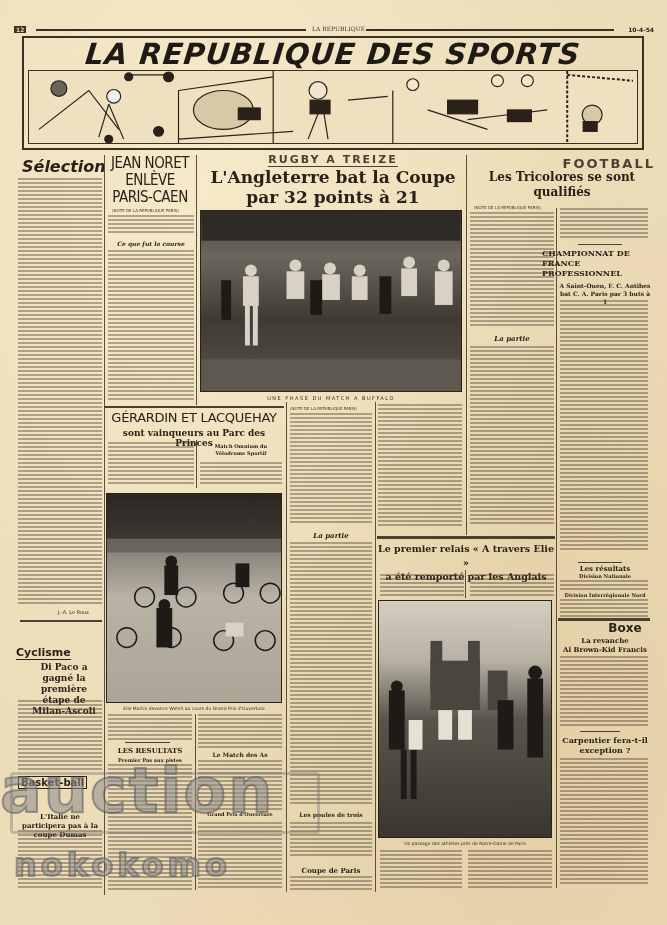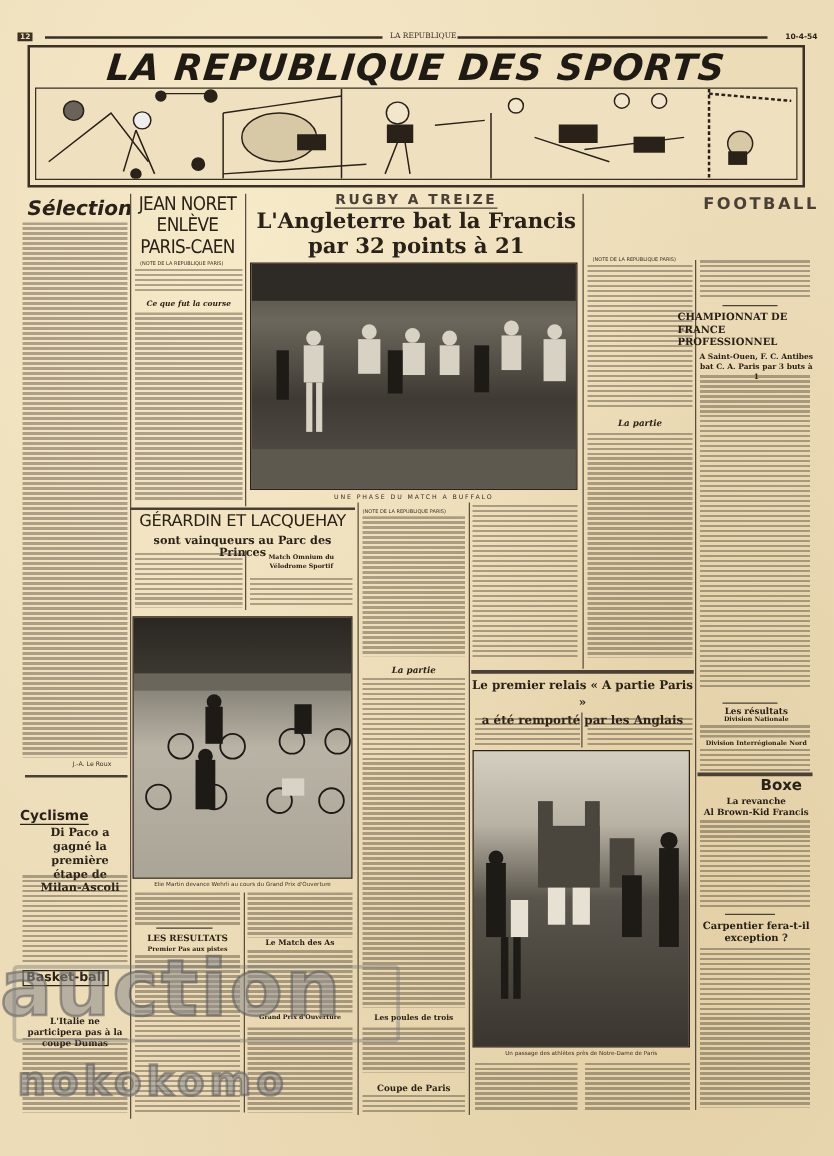--- a/index.html
+++ b/index.html
@@ -119,21 +119,21 @@
 <div class="textblock" style="left:108px; top:215px; width:86px; height:20px;"></div>
 <div class="subhead" style="left:108px; top:240px; width:86px; font-size:6px;">Ce que fut la course</div>
 <div class="textblock" style="left:108px; top:250px; width:86px; height:150px;"></div>
 
 <div class="colrule" style="left:196px; top:155px; height:250px;"></div>
 
 <div class="abs kicker" style="left:200px; top:153px; width:266px;">
   <span class="underline-k">RUGBY A TREIZE</span>
 </div>
 <div class="abs" style="left:198px; top:167px; width:270px; text-align:center; font: bold 17px 'DejaVu Serif', serif; line-height:20px;">
-  <div>L'Angleterre bat la Francis</div>
+  <div>L'Angleterre bat la Coupe</div>
   <div>par 32 points à 21</div>
 </div>
 <div class="photo" style="left:200px; top:210px; width:262px; height:182px; background: linear-gradient(to bottom, #4a463f 0%, #6c675c 25%, #3f3b34 60%, #57524a 100%);">
   <svg viewBox="0 0 262 182" style="width:100%;height:100%">
     <rect x="0" y="0" width="262" height="30" fill="#2e2b26"></rect>
     <g fill="#d8d2c4">
       <circle cx="50" cy="60" r="6"></circle>
         <rect x="42" y="66" width="16" height="30"></rect>
         <rect x="44" y="96" width="5" height="40"></rect>
         <rect x="52" y="96" width="5" height="40"></rect>
@@ -155,20 +155,21 @@
     </g>
     <rect x="0" y="150" width="262" height="32" fill="#5e594f"></rect>
   </svg>
 </div>
 <div class="caption" style="left:200px; top:395px; width:262px;">UNE PHASE DU MATCH A BUFFALO</div>
 
 <div class="colrule" style="left:466px; top:155px; height:380px;"></div>
 
 <div class="abs kicker" style="left:560px; top:156px; width:95px; text-align:right; font-size:13px;">FOOTBALL</div>
 <div class="abs" style="left:468px; top:170px; width:188px; text-align:center; font: bold 12px 'DejaVu Serif', serif; line-height:15px;">
+  <div>Les Tricolores se sont qualifiés</div>
 </div>
 <div class="byline" style="left:474px; top:205px; font-size:4px;">(NOTE DE LA REPUBLIQUE PARIS)</div>
 <div class="textblock" style="left:470px; top:212px; width:84px; height:116px;"></div>
 <div class="subhead" style="left:470px; top:334px; width:84px; font-size:7px;">La partie</div>
 <div class="textblock" style="left:470px; top:346px; width:84px; height:180px;"></div>
 <div class="colrule" style="left:556px; top:208px; height:680px;"></div>
 <div class="textblock" style="left:560px; top:208px; width:88px; height:30px;"></div>
 <div class="hrule" style="left:578px; top:244px; width:44px; height:1px;"></div>
 <div class="abs" style="left:542px; top:248px; width:94px; text-align:left; font: bold 8px 'DejaVu Serif', serif; line-height:10px;">CHAMPIONNAT DE FRANCE PROFESSIONNEL</div>
 <div class="abs" style="left:558px; top:282px; width:94px; text-align:center; font: bold 6px 'DejaVu Serif', serif; line-height:8px;">A Saint-Ouen, F. C. Antibes bat C. A. Paris par 3 buts à 1</div>
@@ -246,21 +247,21 @@
 <div class="abs" style="left:288px; top:811px; width:86px; text-align:center; font: bold 6px 'DejaVu Serif', serif;">Les poules de trois</div>
 <div class="textblock" style="left:290px; top:822px; width:82px; height:36px;"></div>
 <div class="abs" style="left:288px; top:866px; width:86px; text-align:center; font: bold 7px 'DejaVu Serif', serif;">Coupe de Paris</div>
 <div class="textblock" style="left:290px; top:876px; width:82px; height:14px;"></div>
 
 <div class="colrule" style="left:375px; top:402px; height:490px;"></div>
 <div class="textblock" style="left:378px; top:404px; width:84px; height:124px;"></div>
 
 <div class="hrule" style="left:377px; top:536px; width:178px; height:3px;"></div>
 <div class="abs" style="left:376px; top:542px; width:180px; text-align:center; font: bold 9.5px 'DejaVu Serif', serif; line-height:14px;">
-  <div>Le premier relais « A partie Paris »</div>
+  <div>Le premier relais « A travers Elie »</div>
   <div>a été remporté par les Anglais</div>
 </div>
 <div class="textblock" style="left:380px; top:574px; width:84px; height:22px;"></div>
 <div class="textblock" style="left:470px; top:574px; width:84px; height:22px;"></div>
 <div class="photo" style="left:378px; top:600px; width:174px; height:238px; background: linear-gradient(to bottom, #d4cec0 0%, #b8b2a4 25%, #5a554c 50%, #3a362f 100%);">
   <svg viewBox="0 0 174 238" style="width:100%;height:100%">
     <g fill="#4a463e">
       <rect x="52" y="40" width="12" height="50"></rect>
         <rect x="90" y="40" width="12" height="50"></rect>
       <rect x="52" y="60" width="50" height="50"></rect>

